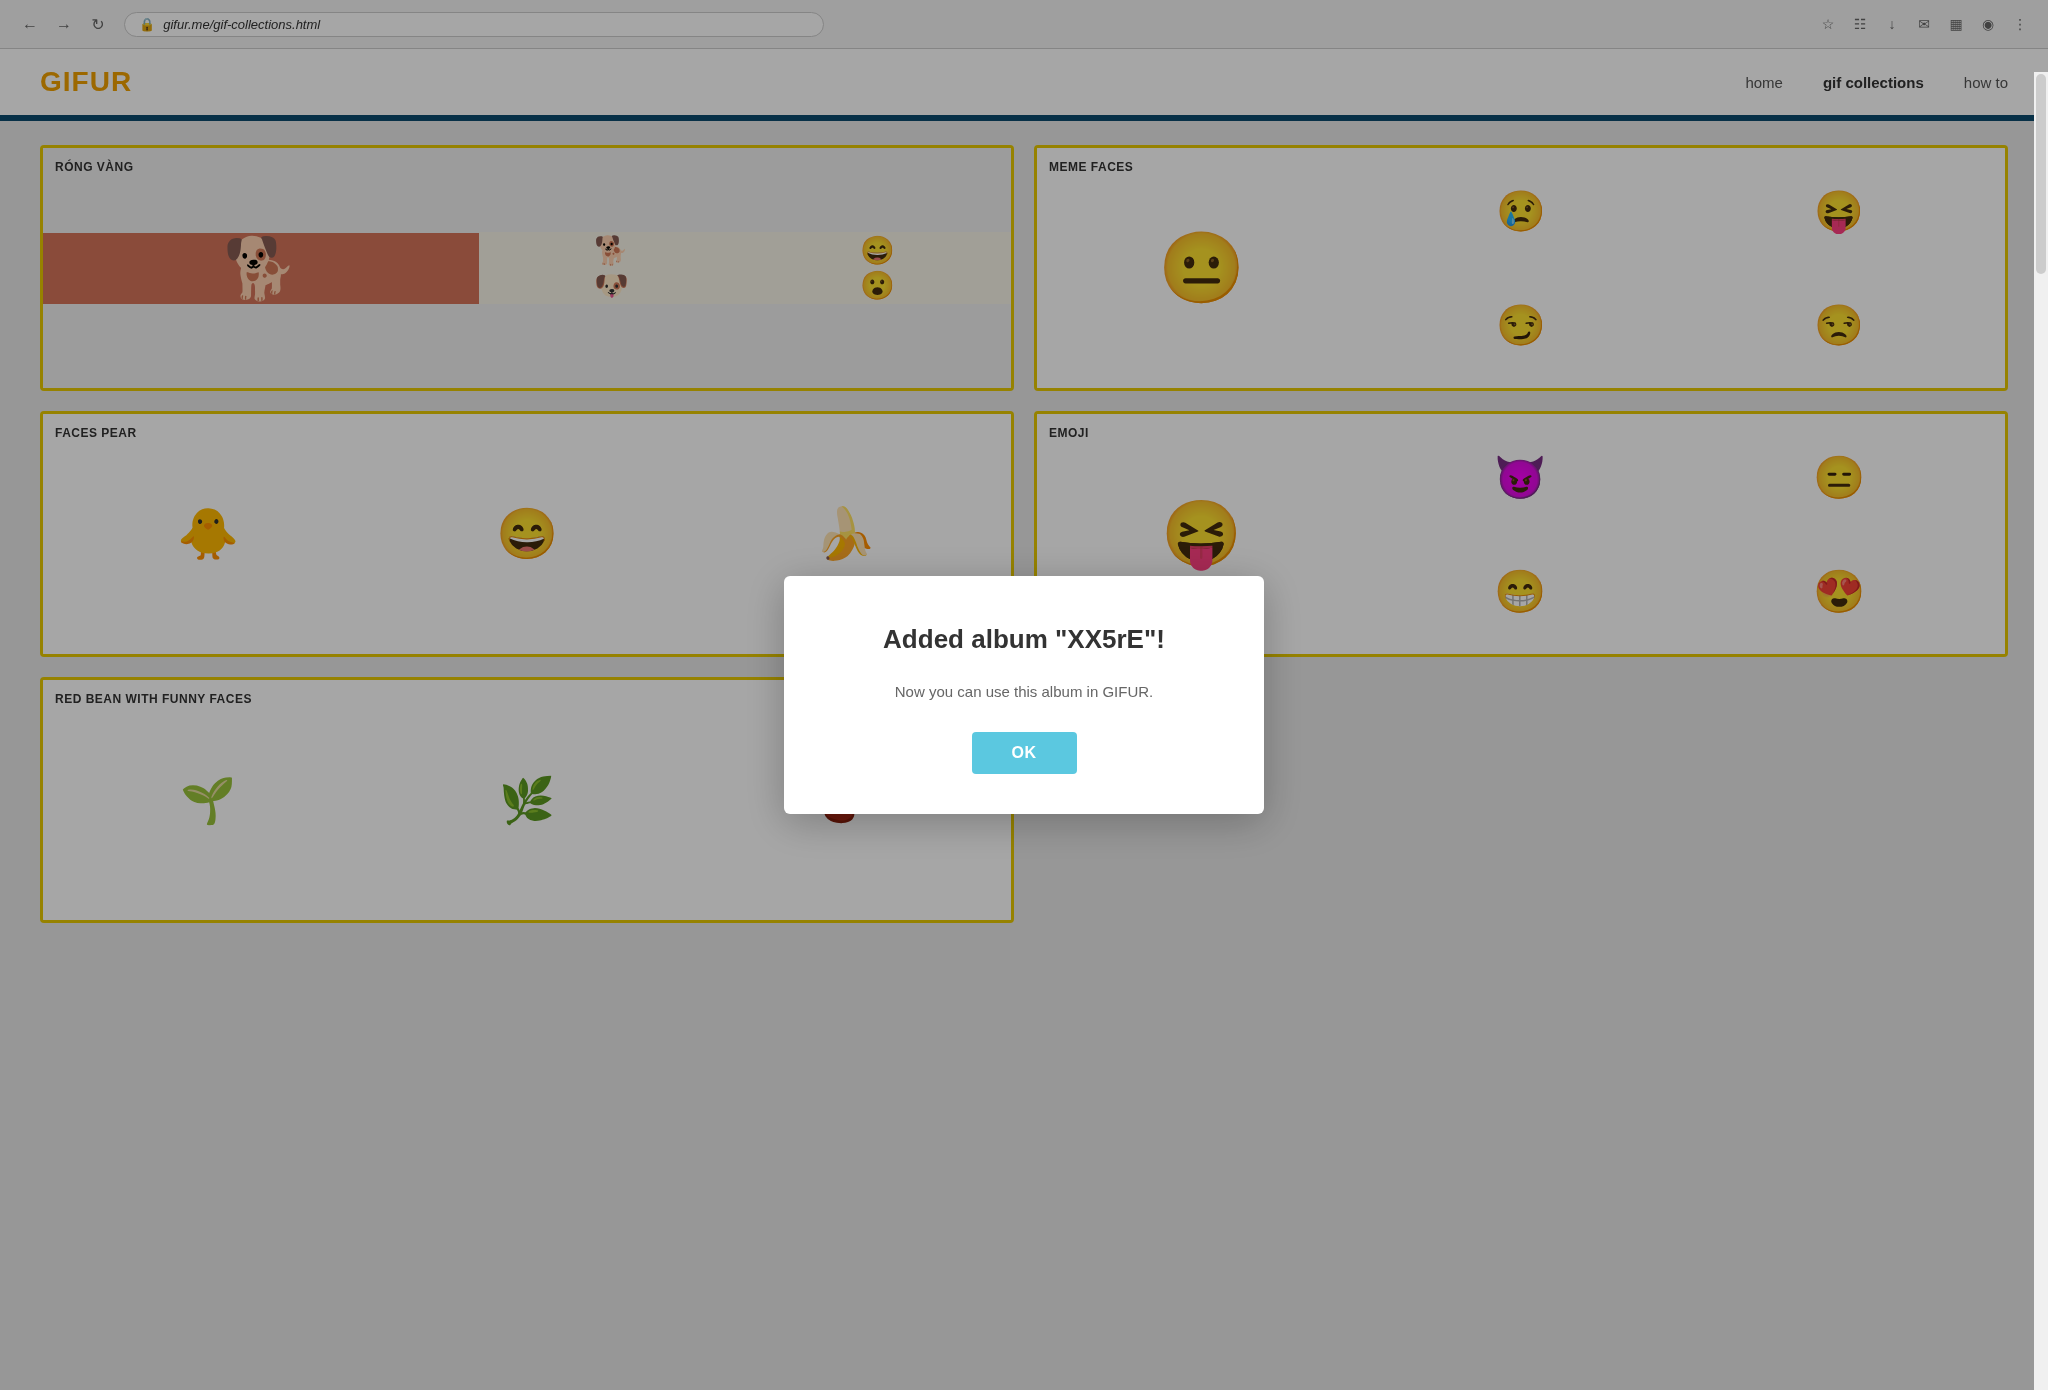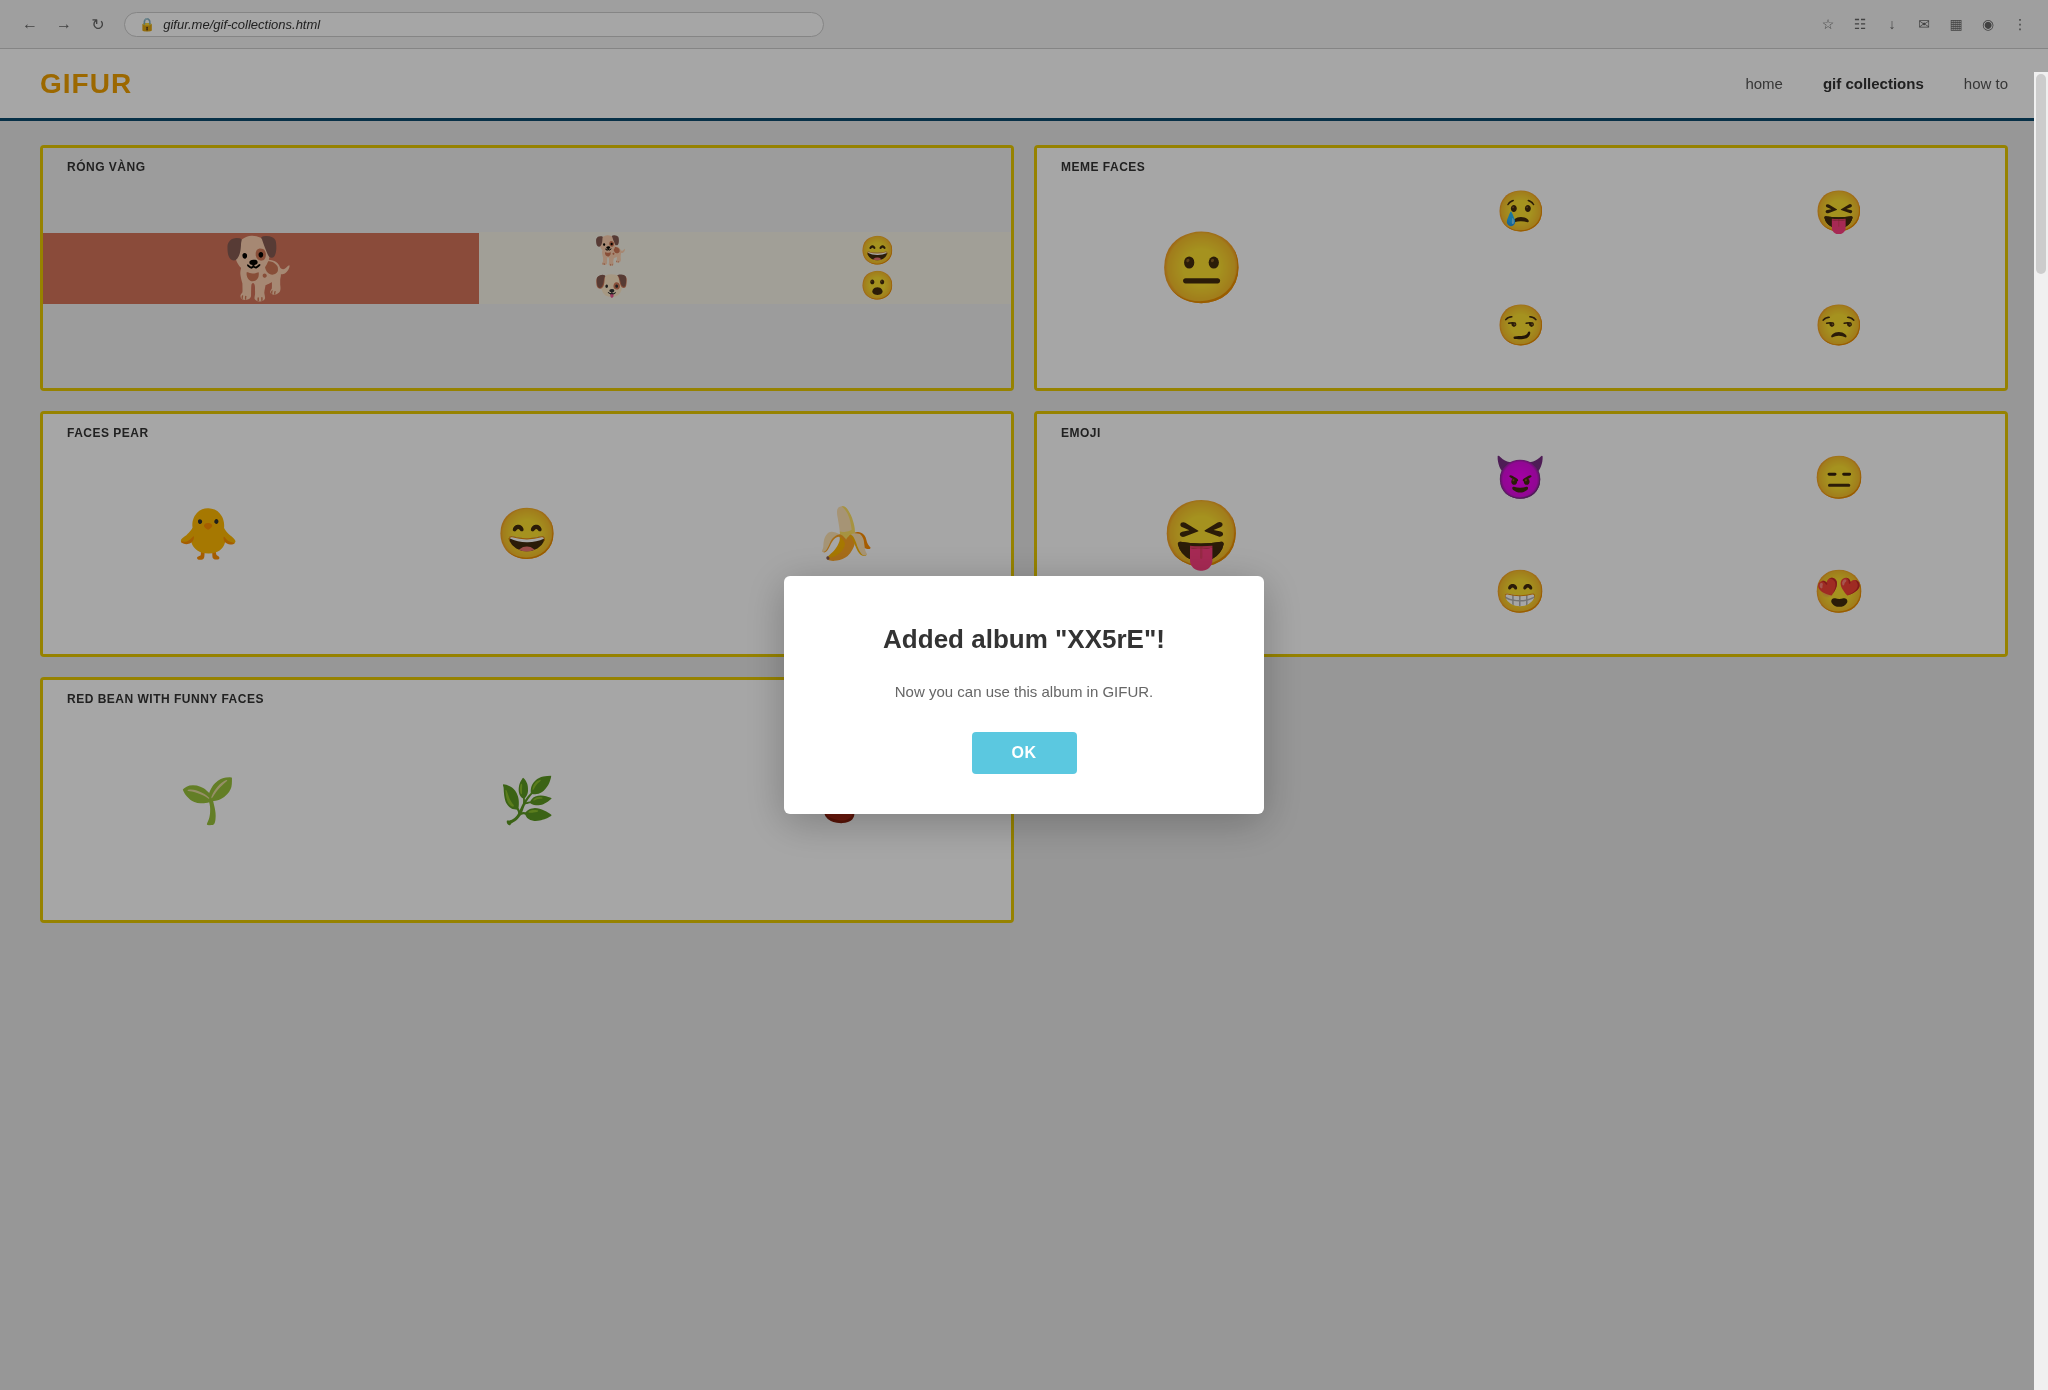--- a/index.html
+++ b/index.html
@@ -55,21 +55,21 @@
       color: #666;
       background: transparent;
       border: none;
       cursor: pointer;
       font-size: 14px;
     }
 
     
     .site-header {
       background: white;
-      border-bottom: 3px solid #0c4a6e;
+      border-bottom: 6px solid #0c4a6e;
       padding: 0 40px;
       display: flex;
       align-items: center;
       justify-content: space-between;
       height: 72px;
       gap: 47px;
     }
     .site-logo {
       font-size: 28px;
       font-weight: 900;
@@ -100,21 +100,21 @@
     .album-card {
       border: 3px solid #e6c800;
       border-radius: 4px;
       background: white;
       overflow: hidden;
       position: relative;
     }
     .album-label {
       position: absolute;
       top: 12px;
-      left: 24px;
+      left: 12px;
       font-size: 12px;
       font-weight: bold;
       color: #333;
       z-index: 2;
       letter-spacing: 0.5px;
     }
     .album-images {
       display: flex;
       align-items: center;
       justify-content: center;

